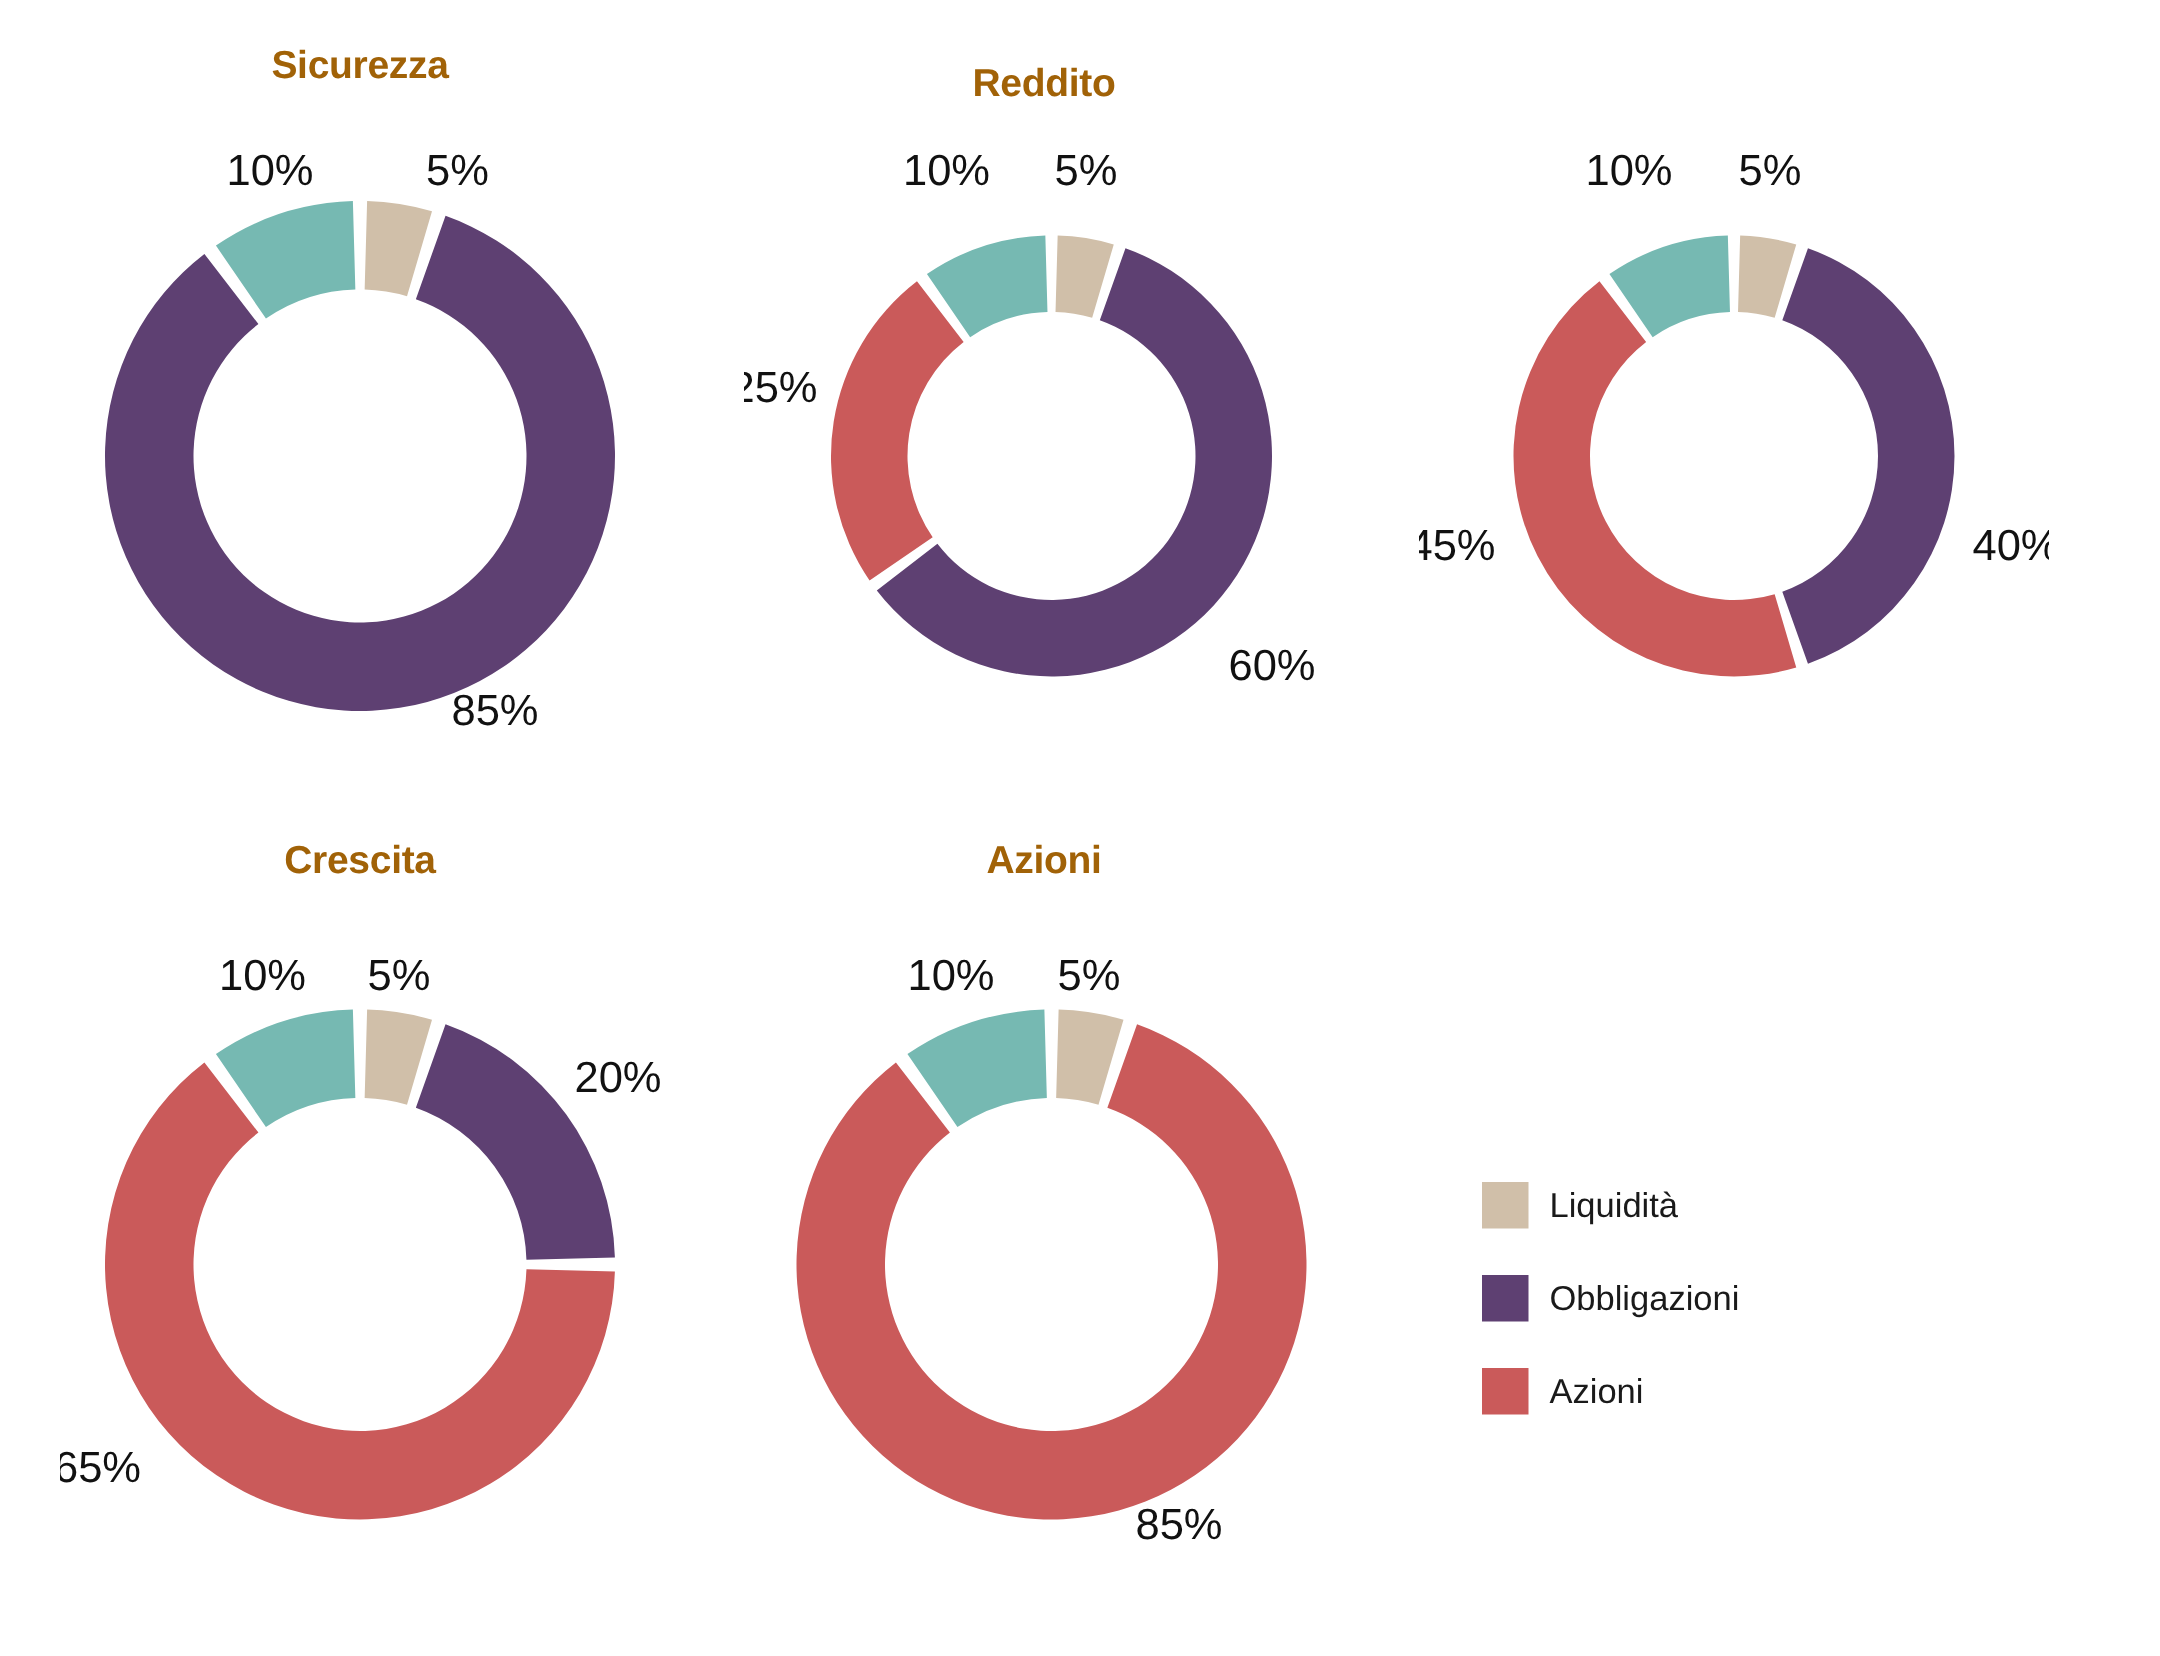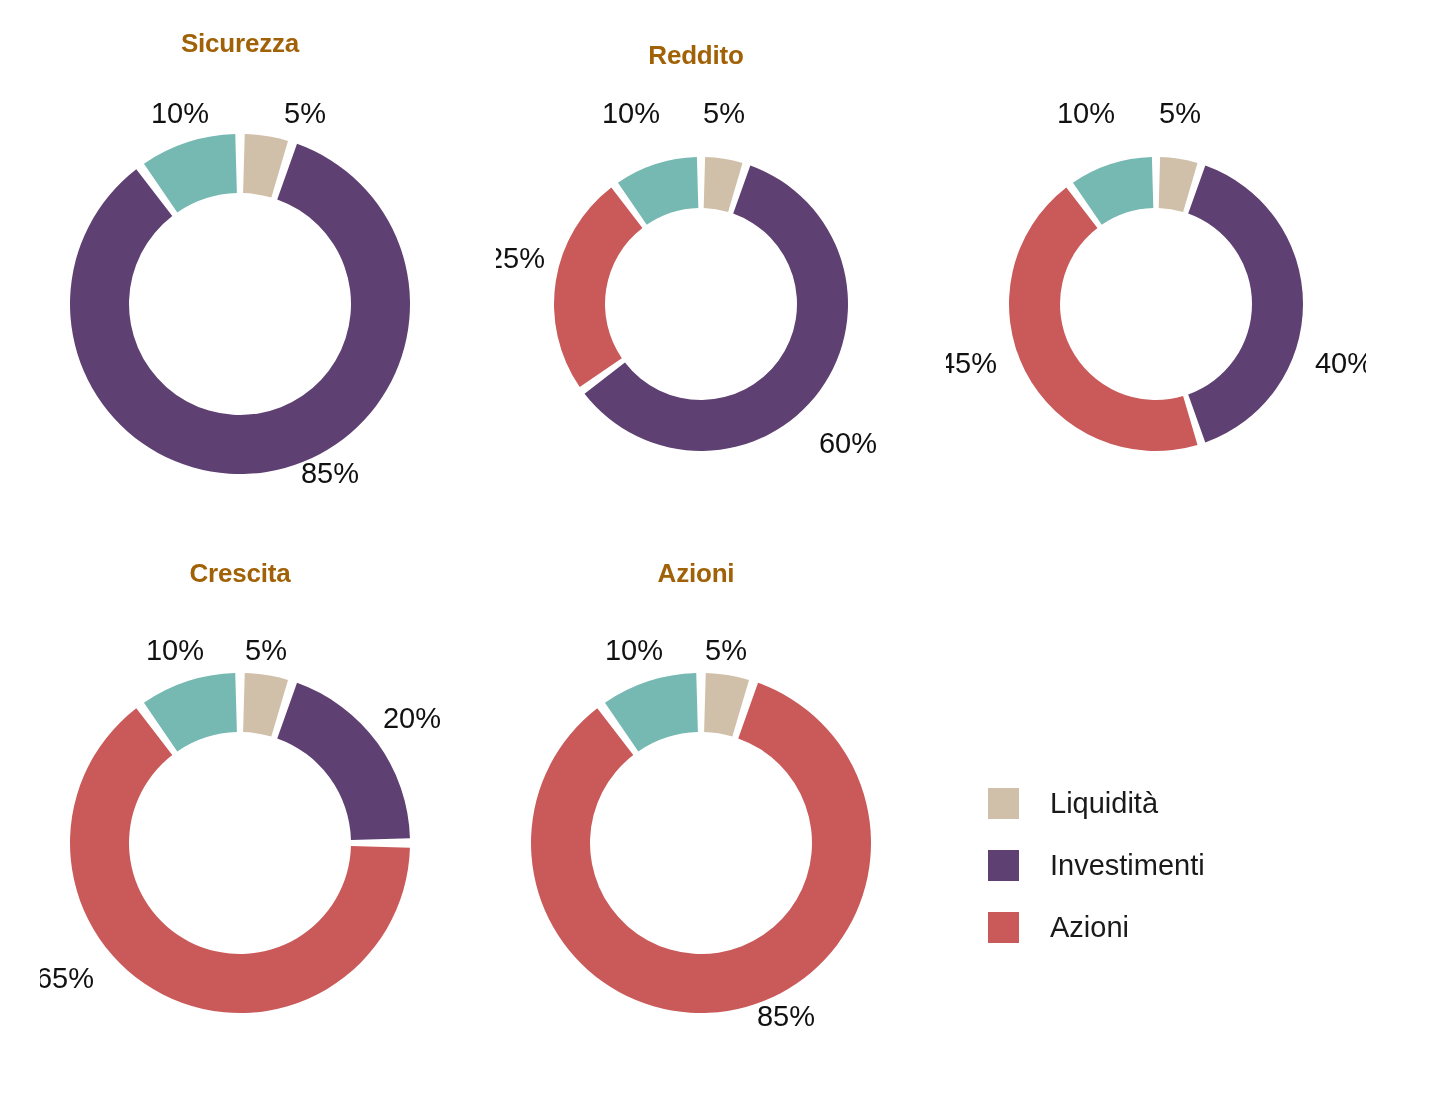--- a/index.html
+++ b/index.html
@@ -50,22 +50,22 @@
     display: flex;
     align-items: center;
     height: 62px;
   }
   .legend-swatch {
     width: 31px;
     height: 31px;
     flex: 0 0 31px;
   }
   .legend-label {
-    margin-left: 31px;
-    font-size: 29px;
+    margin-left: 14px;
+    font-size: 23px;
     color: #1a1a1a;
     white-space: nowrap;
   }
 </style>
 </head>
 <body>
 
 <div id="figure">
 
   <div class="donut-panel" style="left:40px; top:28px; width:400px; height:500px;">
@@ -143,21 +143,21 @@
     </svg>
   </div>
 
   <div class="legend" style="left:988px; top:772px;">
     <div class="legend-row">
       <span class="legend-swatch" style="background-color: rgb(208, 191, 169);"></span>
       <span class="legend-label">Liquidità</span>
     </div>
     <div class="legend-row">
       <span class="legend-swatch" style="background-color: rgb(94, 64, 114);"></span>
-      <span class="legend-label">Investimenti</span>
+      <span class="legend-label">Obbligazioni</span>
     </div>
     <div class="legend-row">
       <span class="legend-swatch" style="background-color: rgb(202, 90, 90);"></span>
       <span class="legend-label">Azioni</span>
     </div>
   </div>
 
 </div>
 
 </body></html>

